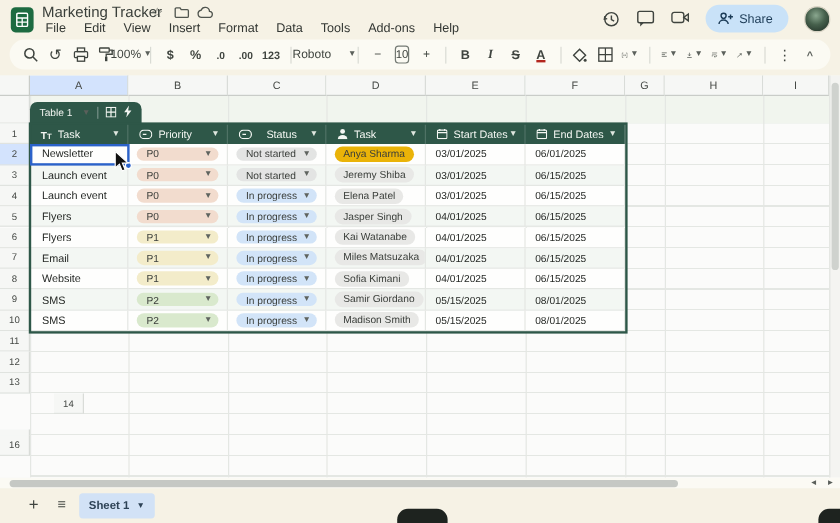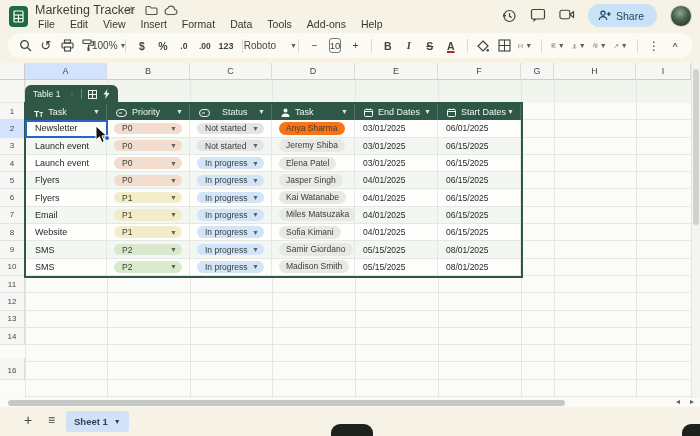--- a/index.html
+++ b/index.html
@@ -278,21 +278,21 @@
         <div class="rowhead" style="top: 91.9px;">4</div>
         <div class="rowhead" style="top: 109.2px;">5</div>
         <div class="rowhead" style="top: 126.5px;">6</div>
         <div class="rowhead" style="top: 143.8px;">7</div>
         <div class="rowhead" style="top: 161.1px;">8</div>
         <div class="rowhead" style="top: 178.4px;">9</div>
         <div class="rowhead" style="top: 195.7px;">10</div>
         <div class="rowhead" style="top: 213px;">11</div>
         <div class="rowhead" style="top: 230.3px;">12</div>
         <div class="rowhead" style="top: 247.6px;">13</div>
-        <div class="rowhead" style="top: 264.9px;">14</div>
+        <div class="rowhead" style="top: 264.9px; margin-left: 45px;">14</div>
         <div class="rowhead" style="top: 295px;">15</div>
         <div class="rowhead" style="top: 299.5px;">16</div>
       </div>
     <div id="vlines">
         <div class="vline" style="left: 25px; height: 318px; top: 17px;"></div>
         <div class="vline" style="left: 107px; height: 318px; top: 17px;"></div>
         <div class="vline" style="left: 190px; height: 318px; top: 17px;"></div>
         <div class="vline" style="left: 272px; height: 318px; top: 17px;"></div>
         <div class="vline" style="left: 355px; height: 318px; top: 17px;"></div>
         <div class="vline" style="left: 438px; height: 318px; top: 17px;"></div>
@@ -345,31 +345,31 @@
           <span class="lbl">Task</span>
           <span class="caret">▼</span>
         </div>
         <div class="thcell" style="width: 83px;">
           <span><svg width="9" height="9" viewBox="0 0 9 9">
               <rect x="0.5" y="1.5" width="8" height="7" rx="1" fill="none" stroke="#f4f7f3" stroke-width="1"></rect>
               <line x1="0.5" y1="3.5" x2="8.5" y2="3.5" stroke="#f4f7f3" stroke-width="1"></line>
               <line x1="2.5" y1="0.5" x2="2.5" y2="2" stroke="#f4f7f3" stroke-width="1"></line>
               <line x1="6.5" y1="0.5" x2="6.5" y2="2" stroke="#f4f7f3" stroke-width="1"></line>
             </svg></span>
-          <span class="lbl">End Dates</span>
+          <span class="lbl">Start Dates</span>
           <span class="caret">▼</span>
         </div>
         <div class="thcell" style="width: 83px;">
           <span><svg width="9" height="9" viewBox="0 0 9 9">
               <rect x="0.5" y="1.5" width="8" height="7" rx="1" fill="none" stroke="#f4f7f3" stroke-width="1"></rect>
               <line x1="0.5" y1="3.5" x2="8.5" y2="3.5" stroke="#f4f7f3" stroke-width="1"></line>
               <line x1="2.5" y1="0.5" x2="2.5" y2="2" stroke="#f4f7f3" stroke-width="1"></line>
               <line x1="6.5" y1="0.5" x2="6.5" y2="2" stroke="#f4f7f3" stroke-width="1"></line>
             </svg></span>
-          <span class="lbl">Start Dates</span>
+          <span class="lbl">End Dates</span>
           <span class="caret">▼</span>
         </div>
       </div>
     <div id="tbody">
         <div class="trow" style="top: 57.3px;">
           <div class="tcell" style="width: 82px;">
             <span class="task-txt">Newsletter</span>
           </div>
           <div class="tcell" style="width: 83px;">
             <span class="pill" style="background: rgb(242, 220, 206);">
@@ -377,21 +377,21 @@
               <span class="caret">▼</span>
             </span>
           </div>
           <div class="tcell" style="width: 82px;">
             <span class="pill" style="background: rgb(227, 228, 227);">
               <span class="sv">Not started</span>
               <span class="caret">▼</span>
             </span>
           </div>
           <div class="tcell" style="width: 83px;">
-            <span class="ownerchip" style="background: #f97316;">Anya Sharma</span>
+            <span class="ownerchip" style="background: #eab308;">Anya Sharma</span>
           </div>
           <div class="tcell" style="width: 83px;">
             <span class="date-txt">03/01/2025</span>
           </div>
           <div class="tcell" style="width: 83px;">
             <span class="date-txt">06/01/2025</span>
           </div>
         </div>
         <div class="trow band" style="top: 74.6px;">
           <div class="tcell" style="width: 82px;">

